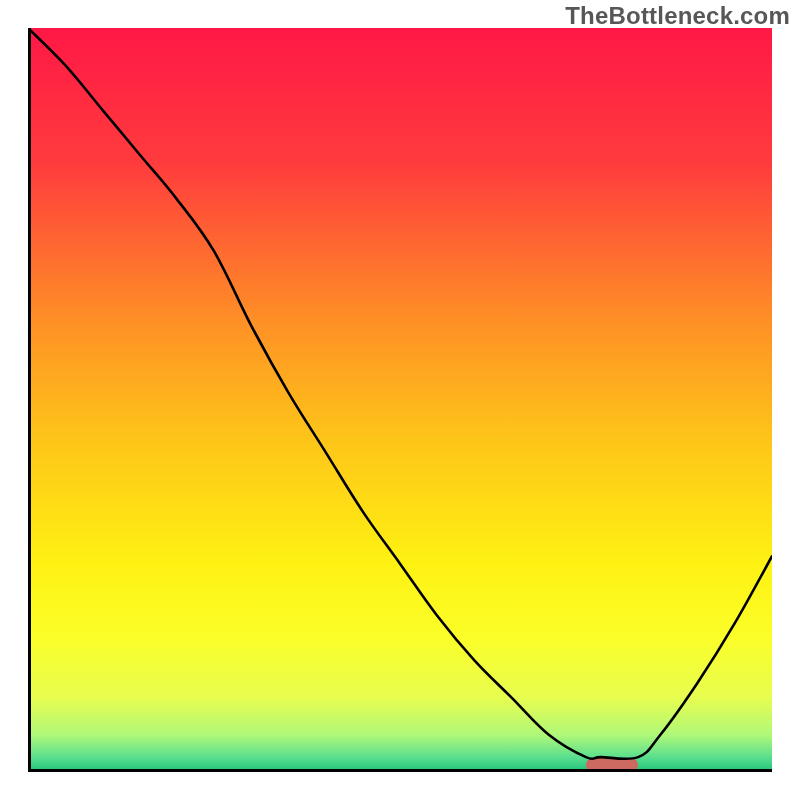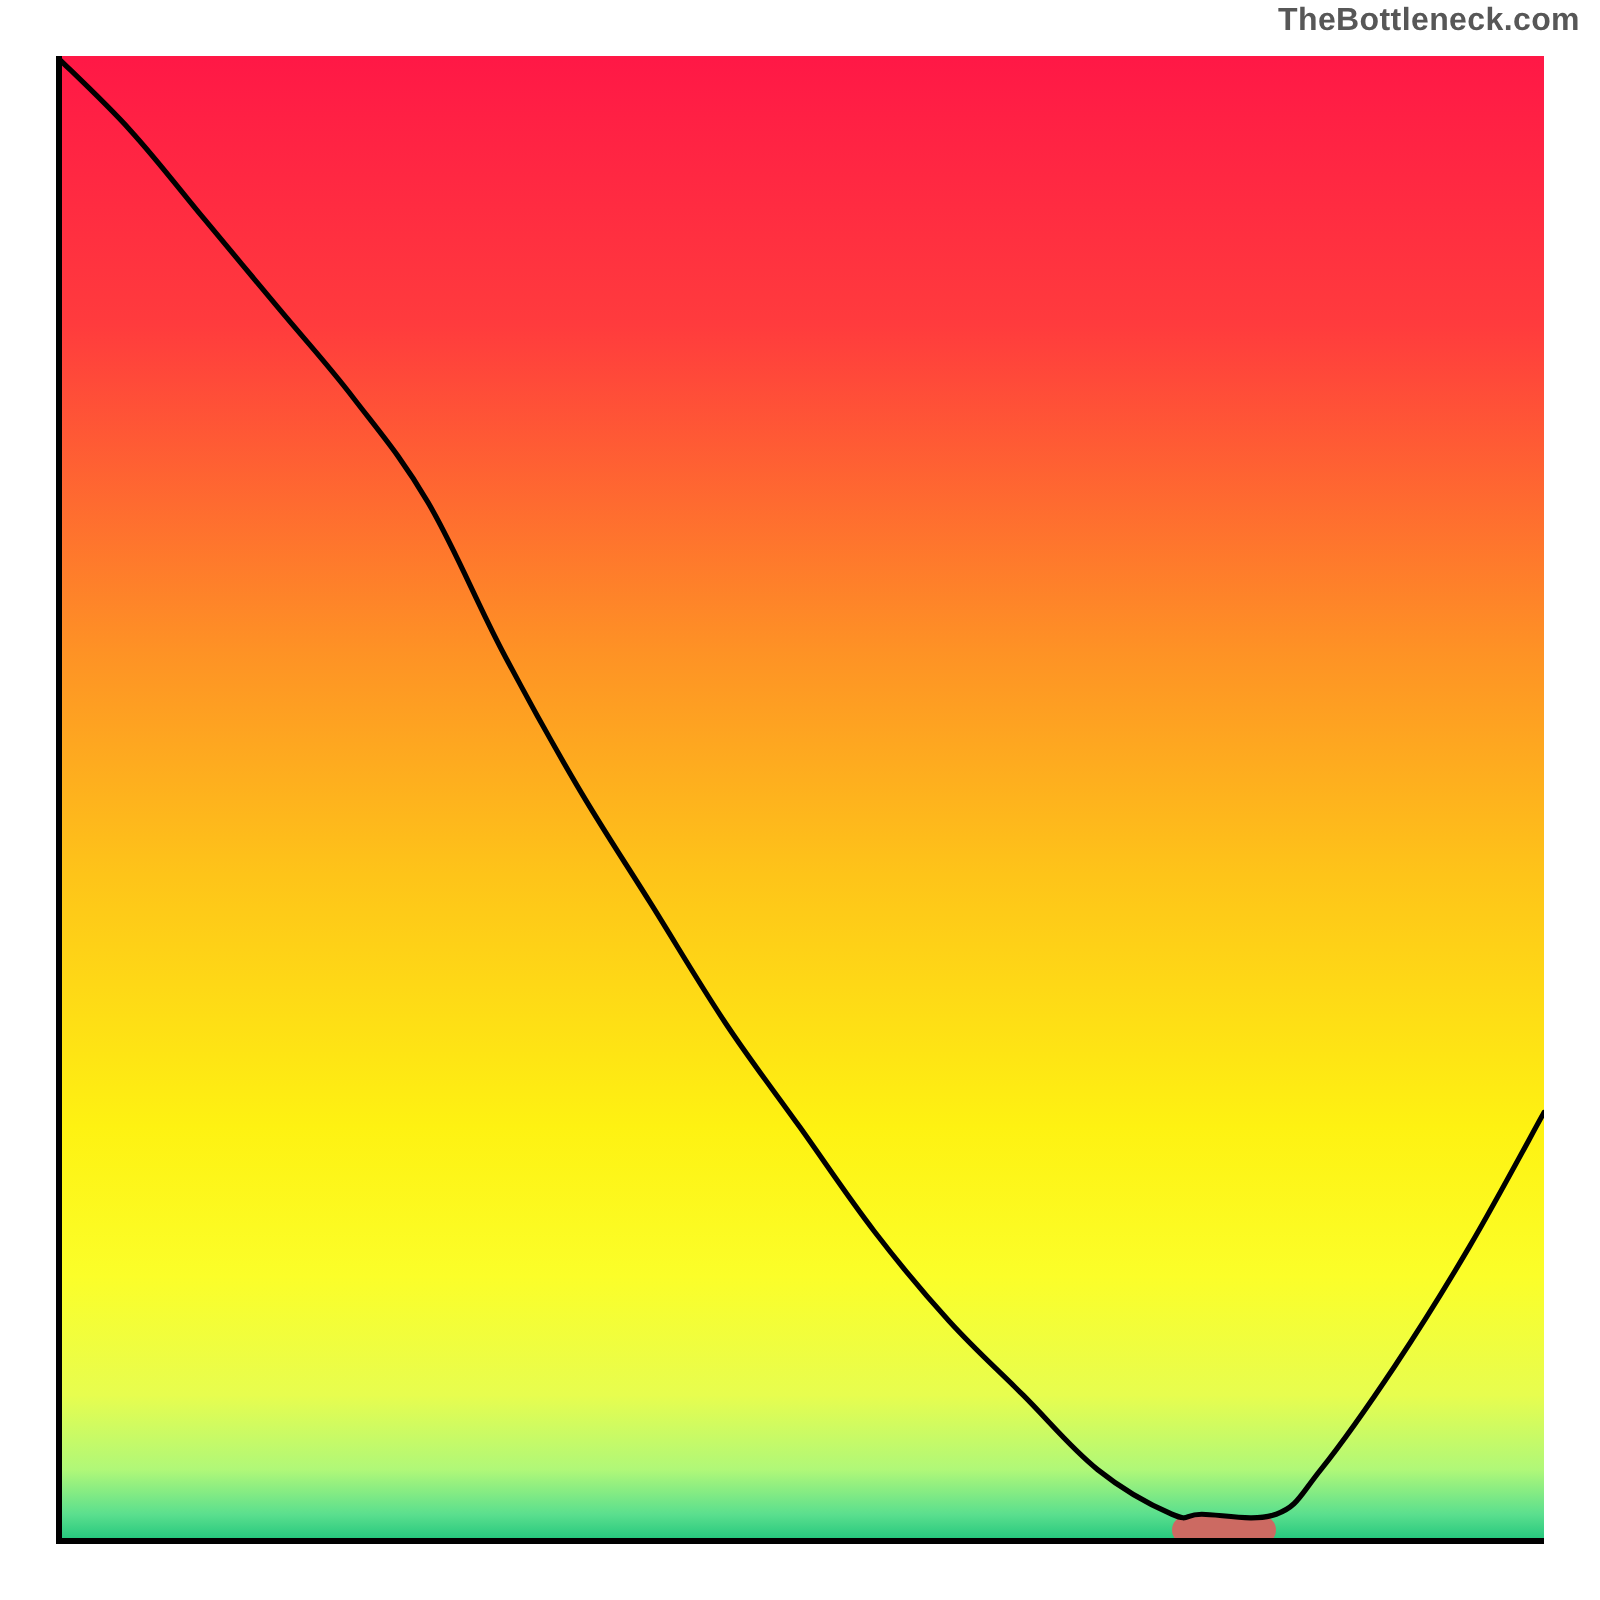--- a/index.html
+++ b/index.html
@@ -13,21 +13,21 @@
   .container {
     width: 800px;
     height: 800px;
     position: relative;
   }
   .watermark {
     position: absolute;
     top: 2px;
     right: 10px;
     font-family: Arial, Helvetica, sans-serif;
-    font-size: 16px;
+    font-size: 24px;
     font-weight: 600;
     color: #575757;
     letter-spacing: 0.2px;
     z-index: 10;
   }
   .plot {
     position: absolute;
     top: 28px;
     left: 28px;
     width: 744px;

